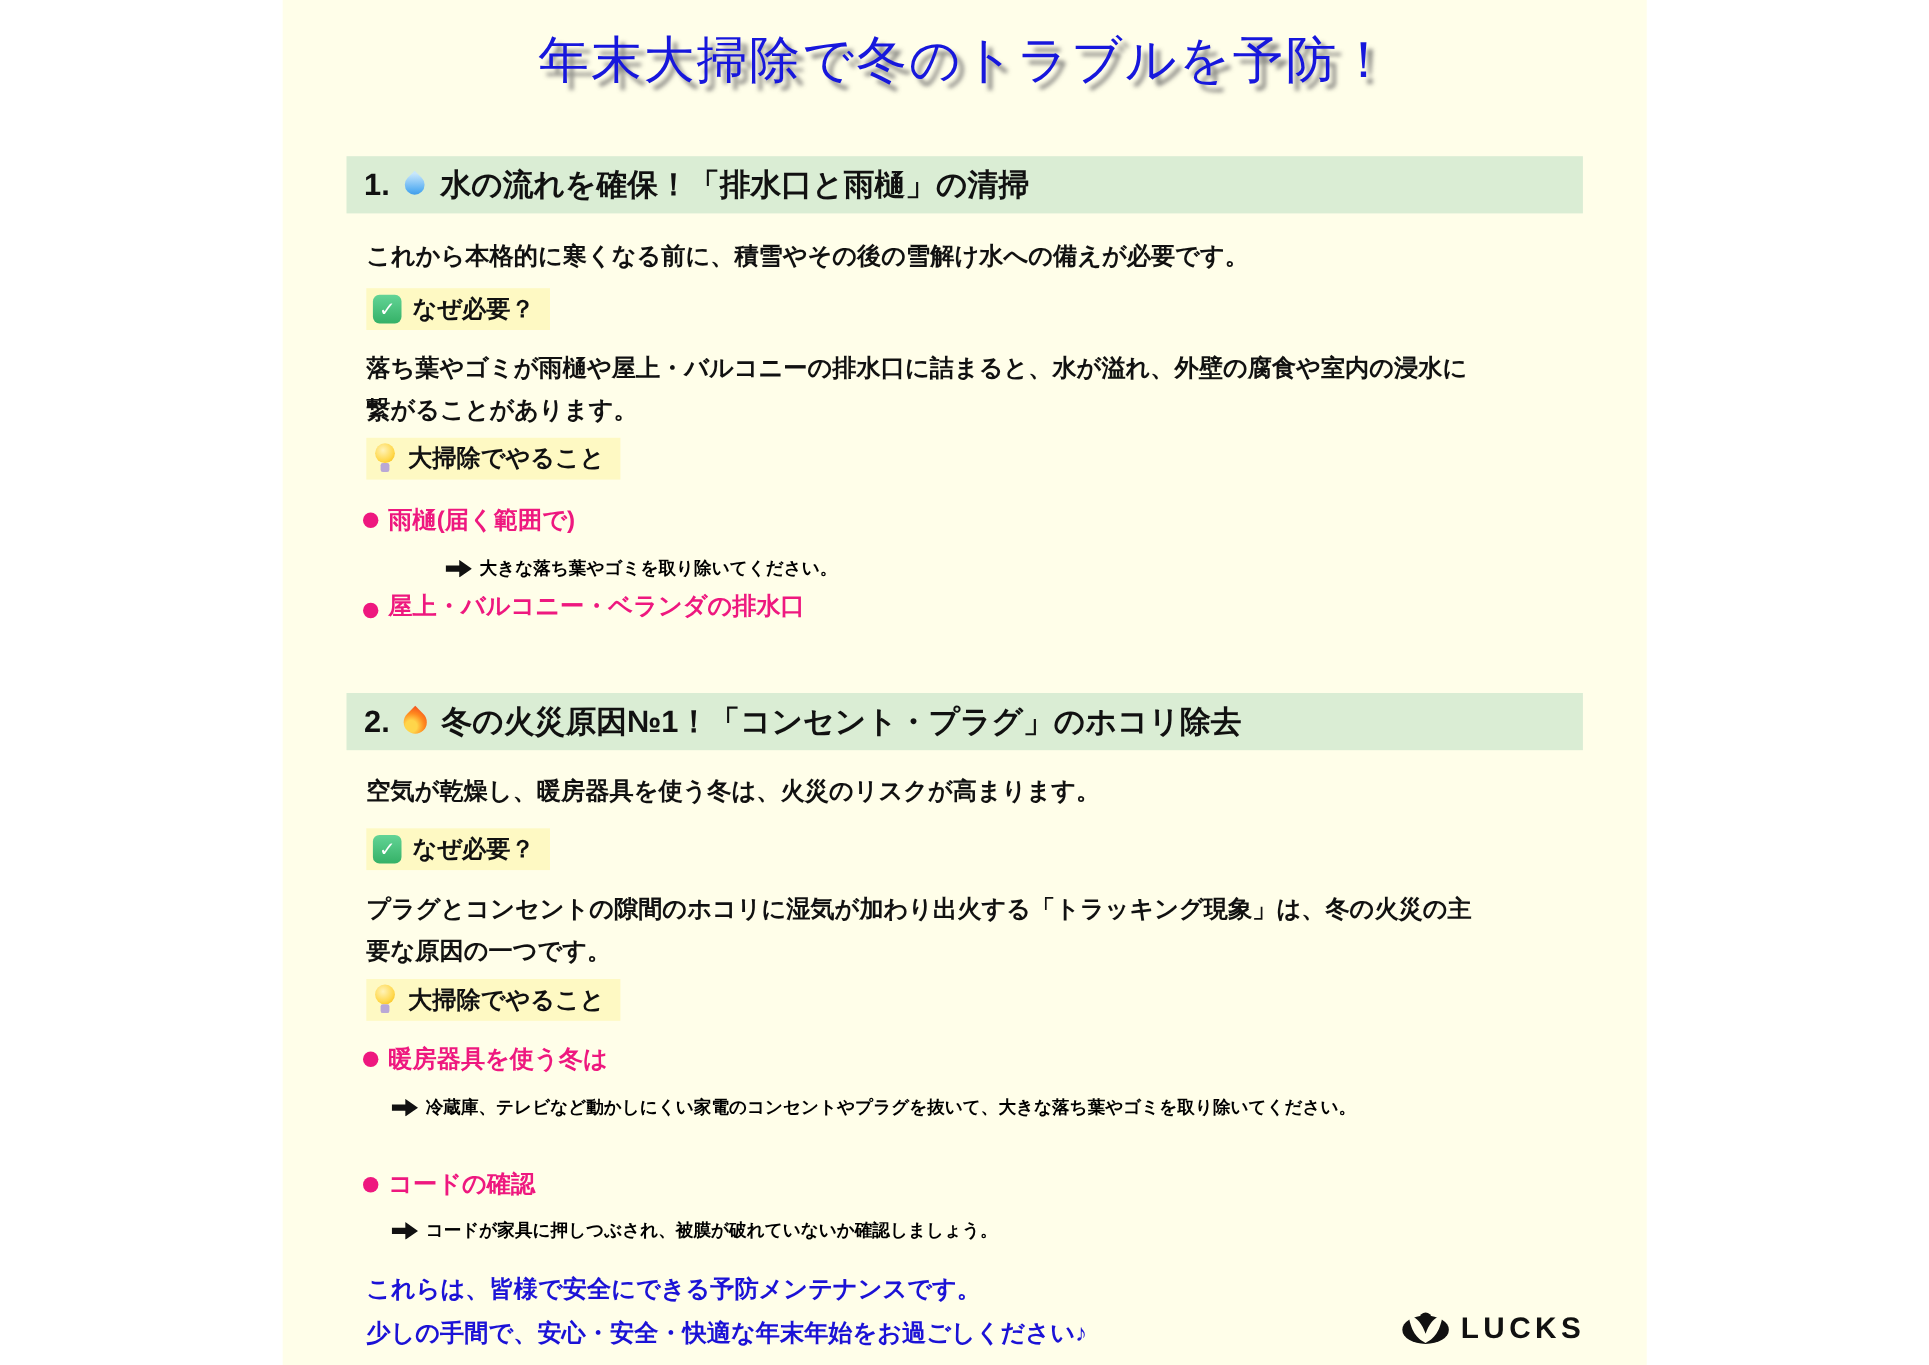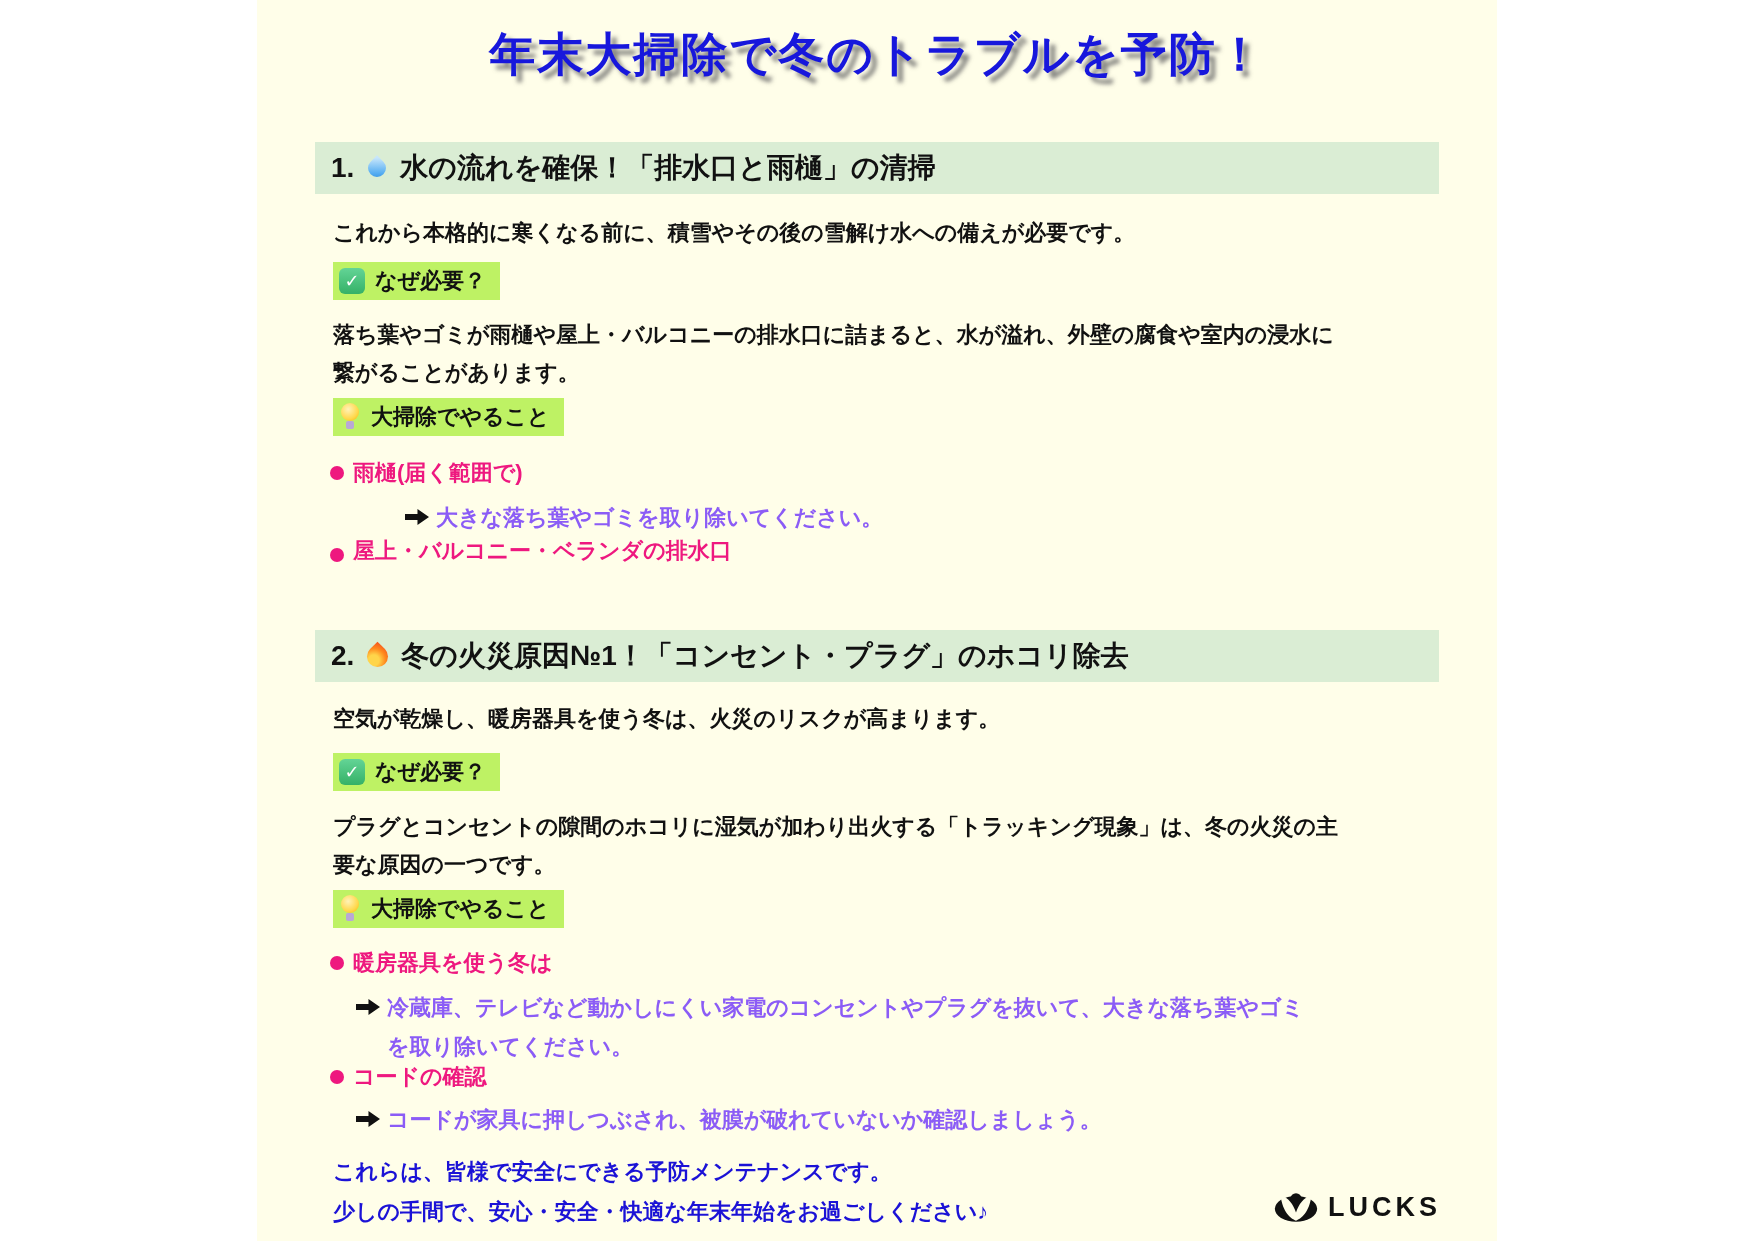--- a/index.html
+++ b/index.html
@@ -1,54 +1,54 @@
 <!DOCTYPE html>
 <html><head>
 <meta charset="utf-8">
 <style>
   html,body{margin:0;padding:0;background:#ffffff;}
   body{font-family:"Liberation Sans","DejaVu Sans",sans-serif;}
   .canvas{position:relative;width:1754px;height:1241px;background:#ffffff;overflow:hidden;}
   .panel{position:absolute;left:257px;top:0;width:1240px;height:1241px;background:#fffee9;}
 
   .title{position:absolute;top:24px;left:0;width:100%;text-align:center;
-         font-size:46px;font-weight:bold;color:#1717dc;letter-spacing:2px;
+         font-size:46px;font-weight:normal;color:#1717dc;letter-spacing:2px;
          text-shadow:6px 6px 4px rgba(105,105,105,0.8);white-space:nowrap;}
 
   .bar{position:absolute;left:58px;width:1124px;height:52px;background:#daedd4;
        display:flex;align-items:center;gap:12px;padding-left:16px;box-sizing:border-box;
        font-size:28px;font-weight:bold;color:#111;}
   .bar-1{top:142px;}
   .bar-2{top:630px;}
   .bar .num{flex:none;}
   .bar .htxt{white-space:nowrap;}
 
   .para{position:absolute;left:76px;font-size:22px;font-weight:bold;color:#111;line-height:38px;}
   .p-intro1{top:214px;}
   .p-why1{top:316px;width:1015px;}
   .p-intro2{top:700px;}
   .p-why2{top:808px;width:1005px;}
 
-  .badge{position:absolute;left:76px;background:#bef264;display:flex;align-items:center;
+  .badge{position:absolute;left:76px;background:#fef9c3;display:flex;align-items:center;
          gap:10px;padding:4px 14px 4px 6px;font-size:22px;font-weight:bold;color:#111;}
   .badge-why1{top:262px;}
   .badge-todo1{top:398px;}
   .badge-why2{top:753px;}
   .badge-todo2{top:890px;}
 
   .bullet-line{position:absolute;left:73px;display:flex;align-items:flex-start;gap:9px;
                font-size:22px;font-weight:bold;color:#ee187f;line-height:30px;}
   .bullet-dot{flex:none;width:14px;height:14px;border-radius:50%;background:#ee187f;margin-top:8px;}
   .bl-1-1{top:458px;}
   .bl-1-2{top:536px;align-items:center;}
   .bl-2-1{top:948px;}
   .bl-2-2{top:1062px;}
 
   .arrow-line{position:absolute;display:flex;align-items:flex-start;gap:7px;
-              font-size:22px;font-weight:bold;color:#8b5cf6;line-height:39px;}
+              font-size:16px;font-weight:bold;color:#000000;line-height:39px;}
   .al-1-1{left:148px;top:498px;}
   .al-1-2{left:148px;top:578px;}
   .al-2-1{left:99px;top:988px;width:960px;}
   .al-2-2{left:99px;top:1100px;}
   .arrow-icon{flex:none;width:24px;height:16px;background:#111;margin-top:11px;
               clip-path:polygon(0 32%,52% 32%,52% 0,100% 50%,52% 100%,52% 68%,0 68%);}
 
   .footer{position:absolute;left:76px;top:1152px;font-size:22px;font-weight:bold;
           color:#1b12d6;line-height:40px;}
 

